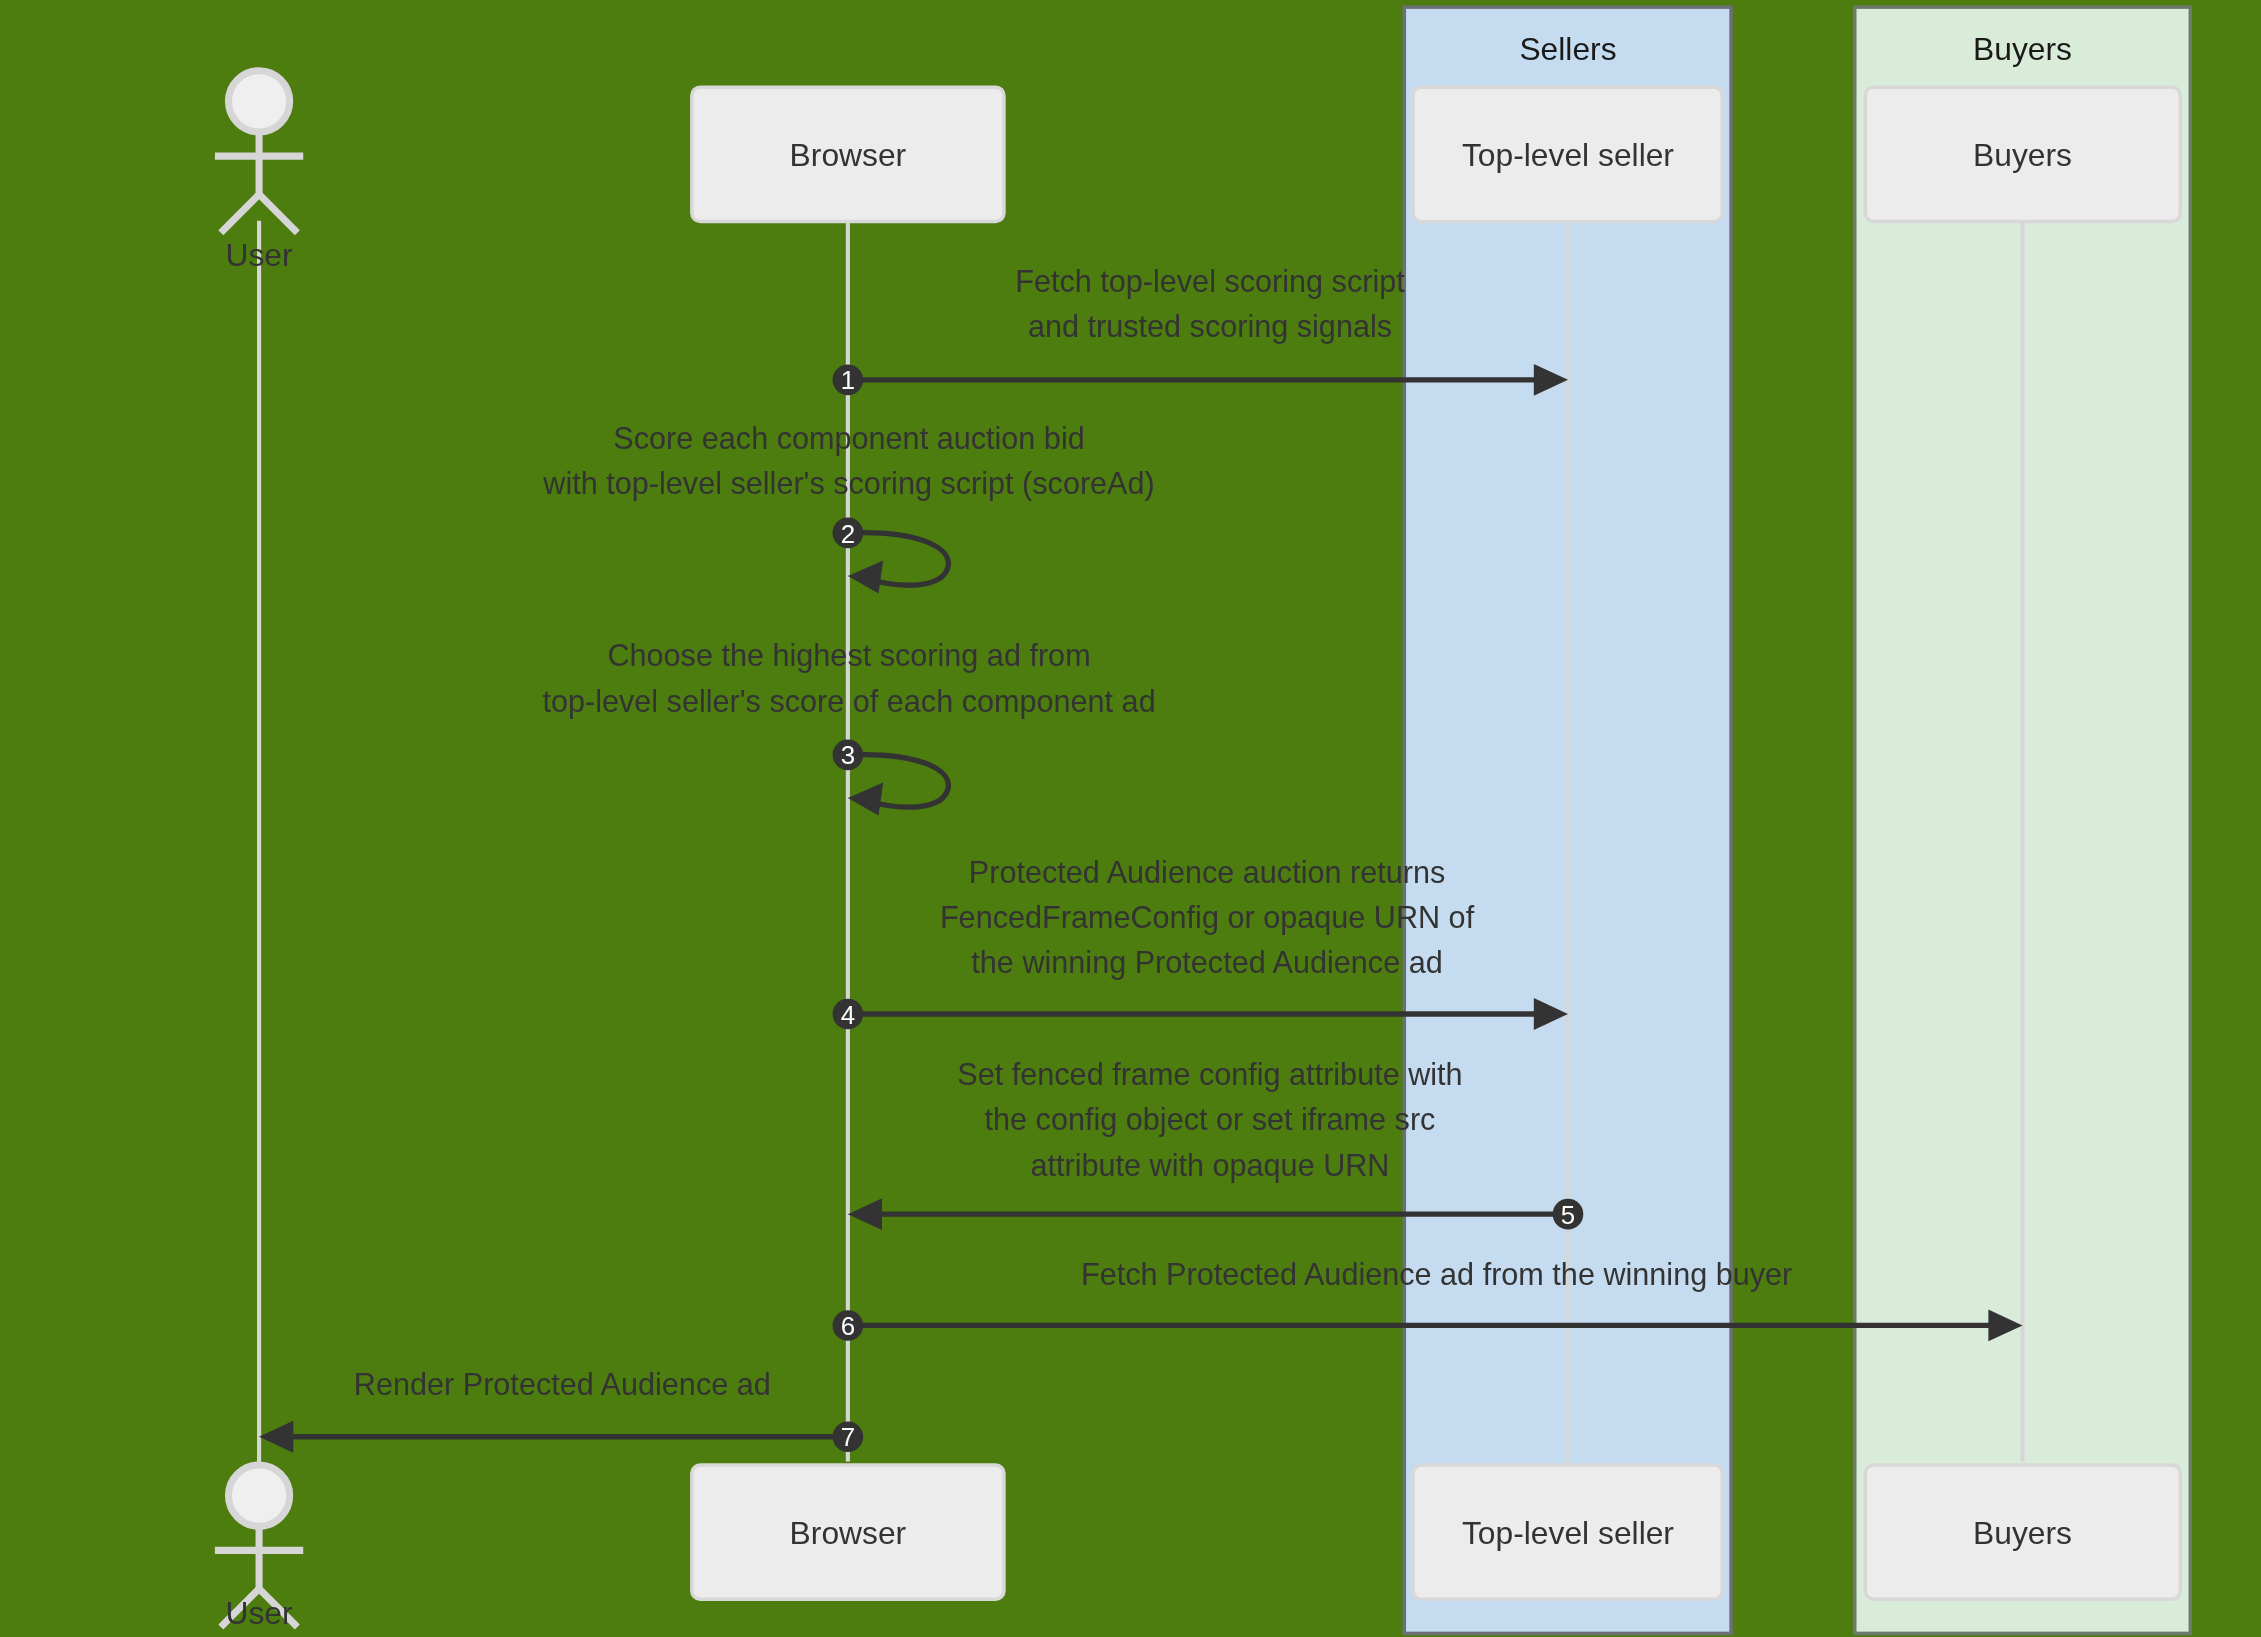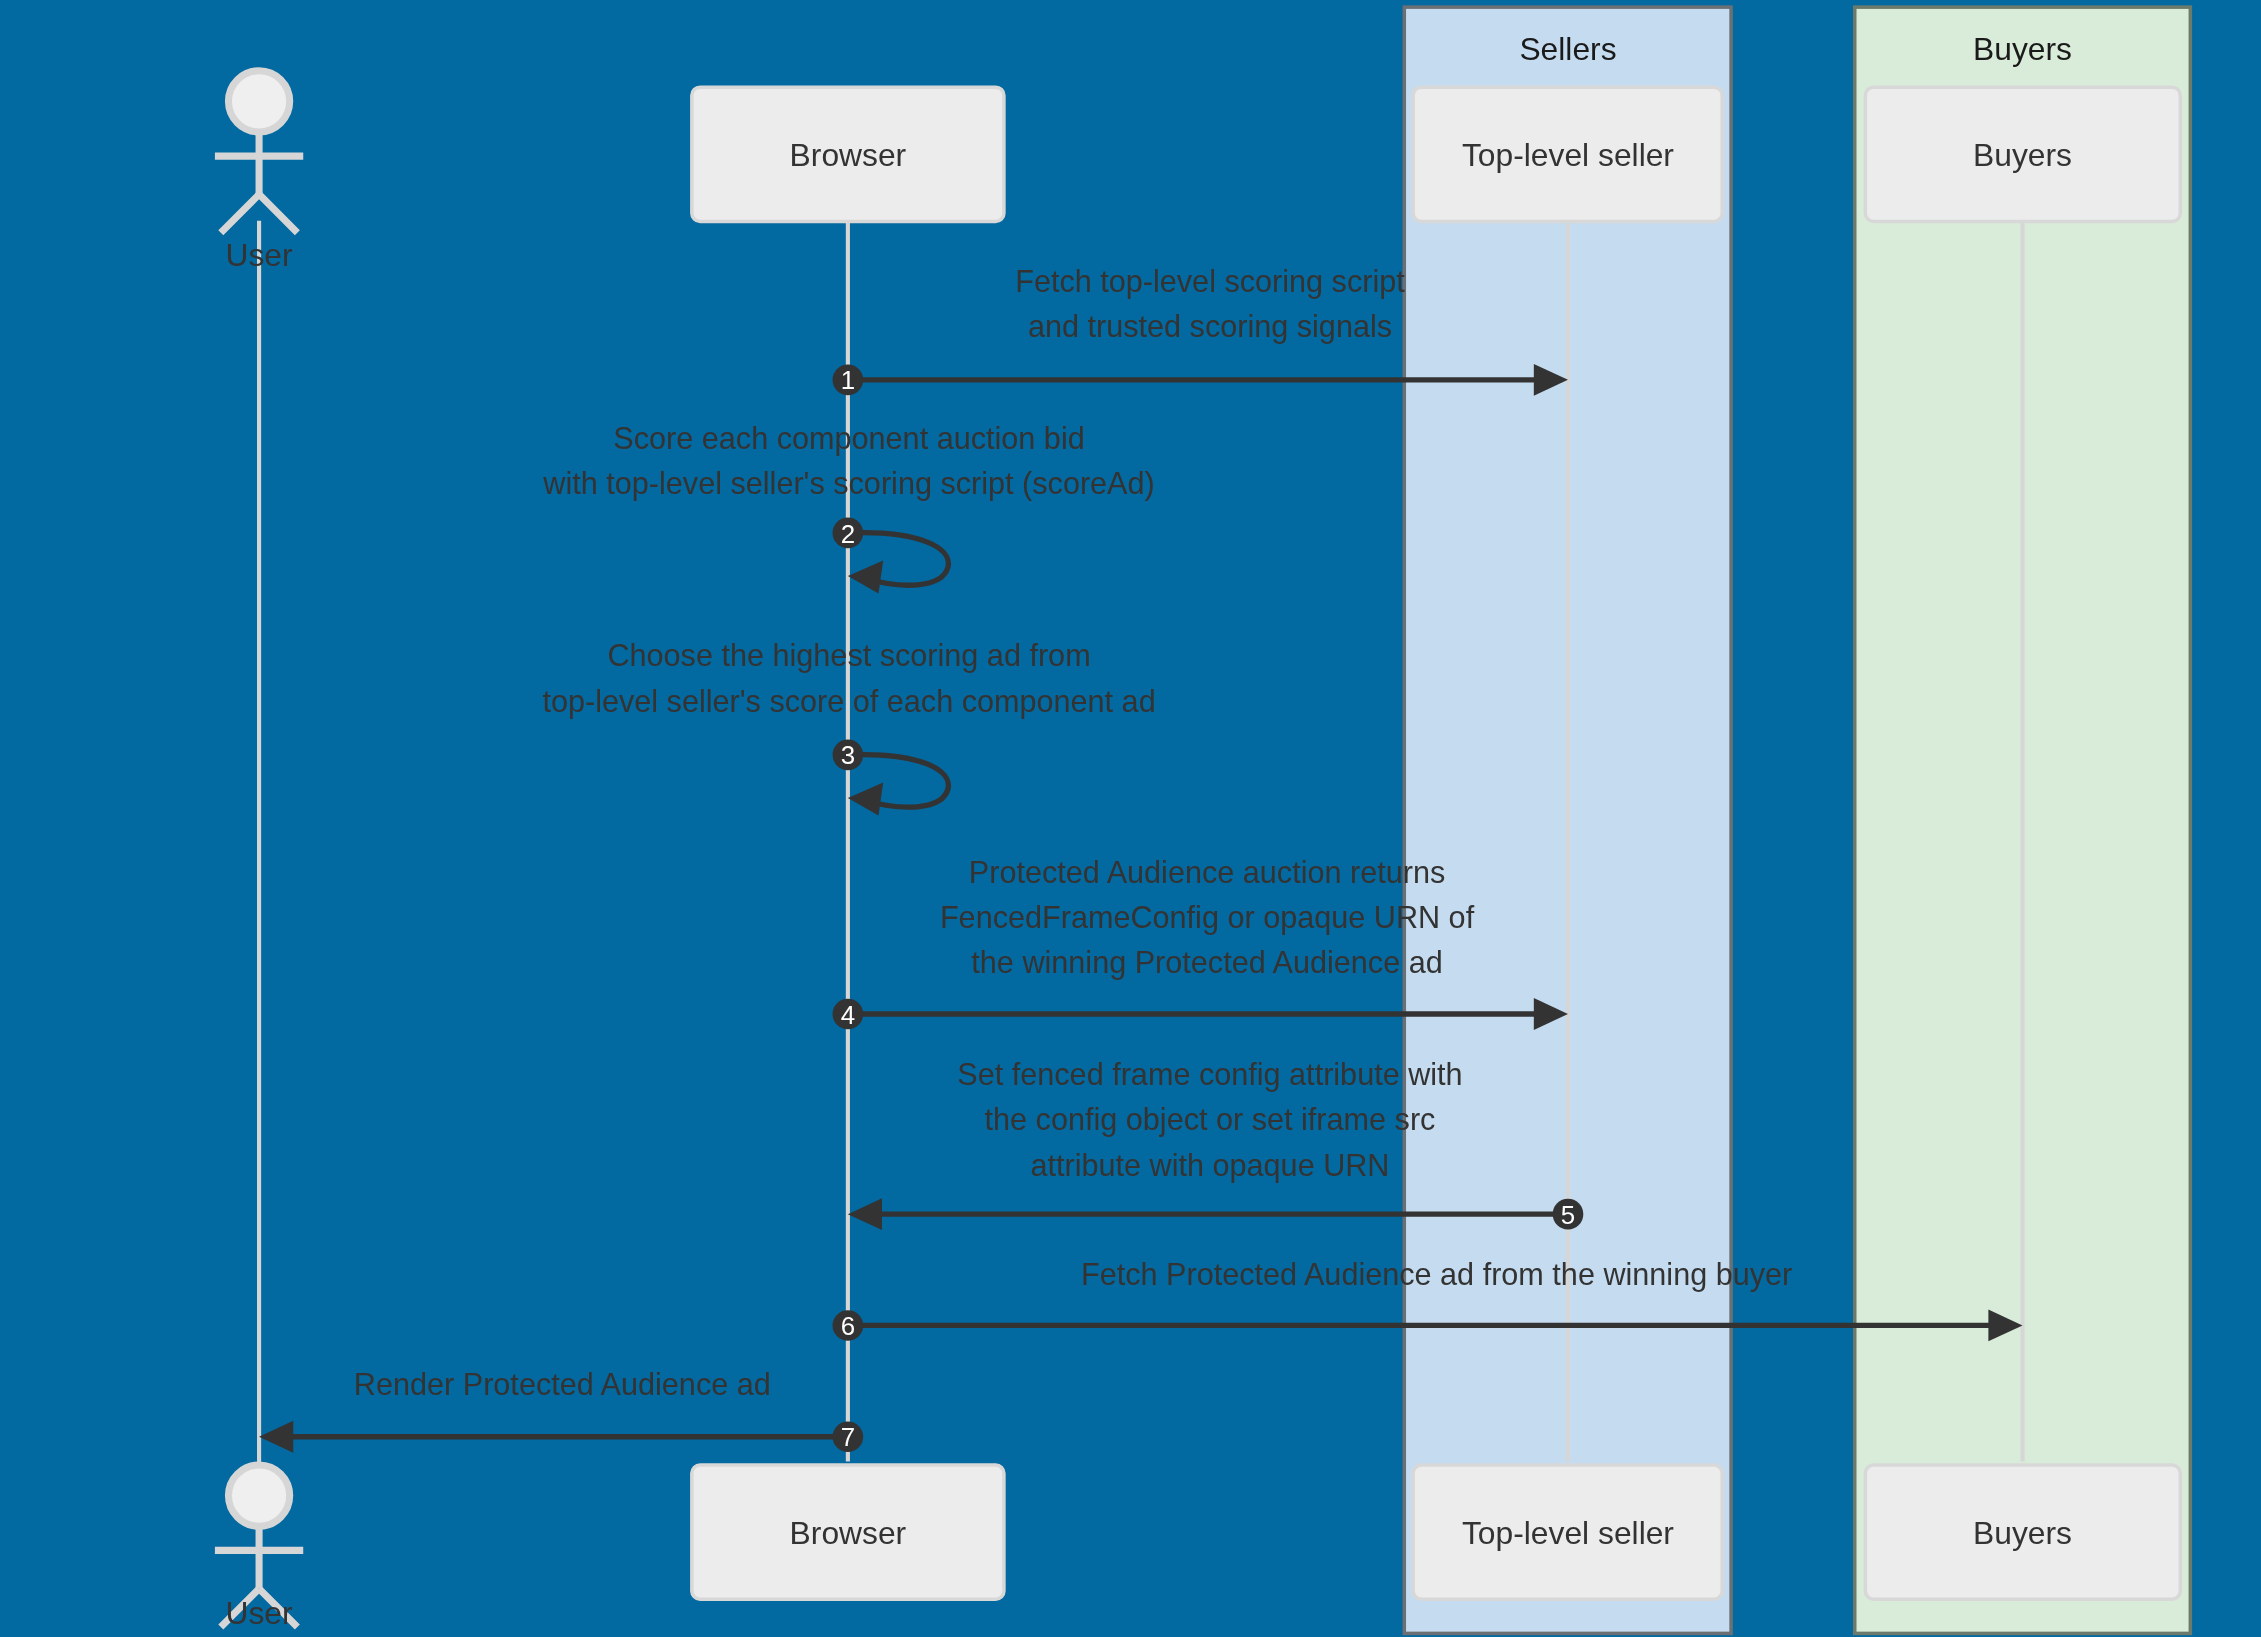--- a/index.html
+++ b/index.html
@@ -11,21 +11,21 @@
     width: 2261px;
     height: 1637px;
     font-family: "Liberation Sans", sans-serif;
     -webkit-font-smoothing: antialiased;
   }
   #diagram-root {
     position: relative;
     width: 2261px;
     height: 1637px;
     overflow: hidden;
-    background: #0369a1;
+    background: #4d7c0f;
   }
   #seq-svg {
     position: absolute;
     left: 0;
     top: 0;
     width: 2261px;
     height: 1637px;
   }
   .group-label {
     font-size: 54px;

